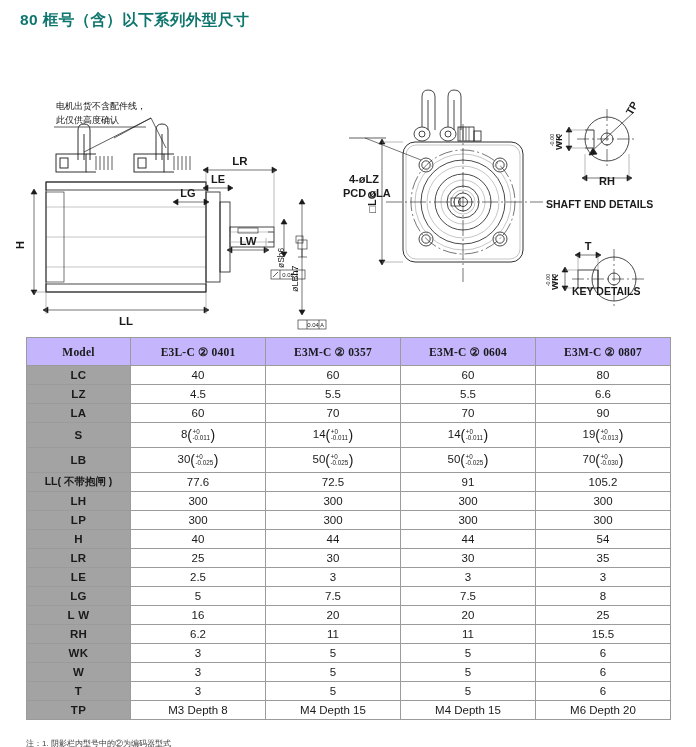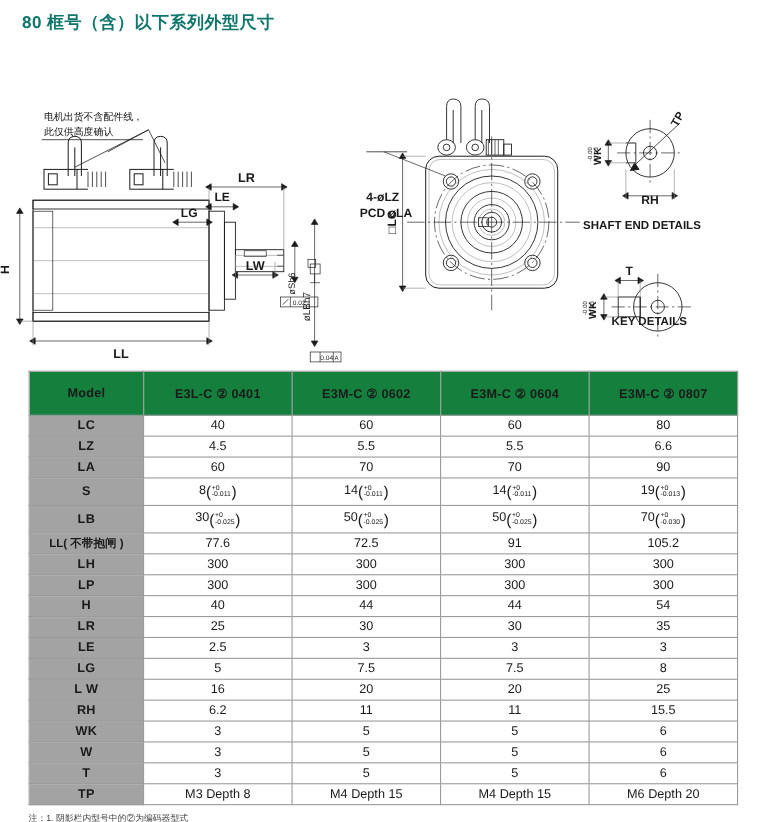--- a/index.html
+++ b/index.html
@@ -20,21 +20,21 @@
     left: 20px; top: 10px;
     font-size: 15.5px;
     font-weight: bold;
     color: #0f766e;
     letter-spacing: 0.4px;
   }
 
   
   #drawing {
     position: absolute;
-    left: 0; top: 42px;
+    left: 16px; top: 42px;
     width: 637px; height: 290px;
   }
   #drawing svg { display: block; }
 
   
   #spec-table-wrap {
     position: absolute;
     left: 26px; top: 337px;
     width: 644px;
   }
@@ -47,25 +47,26 @@
   table.spec td, table.spec th {
     border: 1px solid #9b9b9b;
     text-align: center;
     vertical-align: middle;
     padding: 0;
     height: 19px;
     font-weight: normal;
     color: #1a1a1a;
   }
   table.spec thead th {
-    background: #15803d;
-    height: 40px;
+    background: #c4b5fd;
+    height: 28px;
     font-size: 11.5px;
     font-weight: bold;
     letter-spacing: 0.2px;
+    font-family: Liberation Serif, serif;
   }
   table.spec tbody td.rowlabel {
     background: #a3a3a3;
     font-weight: bold;
     font-size: 11.5px;
     letter-spacing: 0.3px;
   }
   table.spec tbody td.rowlabel.cn {
     font-size: 10.5px;
     letter-spacing: 0;
@@ -395,21 +396,21 @@
       <col class="c0">
         <col class="cx">
         <col class="cx">
         <col class="cx">
         <col class="cx">
     </colgroup>
     <thead>
       <tr id="thead-row">
           <th>Model</th>
           <th>E3L-C ② 0401</th>
-          <th>E3M-C ② 0602</th>
+          <th>E3M-C ② 0357</th>
           <th>E3M-C ② 0604</th>
           <th>E3M-C ② 0807</th>
         </tr>
     </thead>
     <tbody id="tbody">
         <tr>
           <td class="rowlabel">LC</td>
           <td class="val">40</td>
           <td class="val">60</td>
           <td class="val">60</td>

